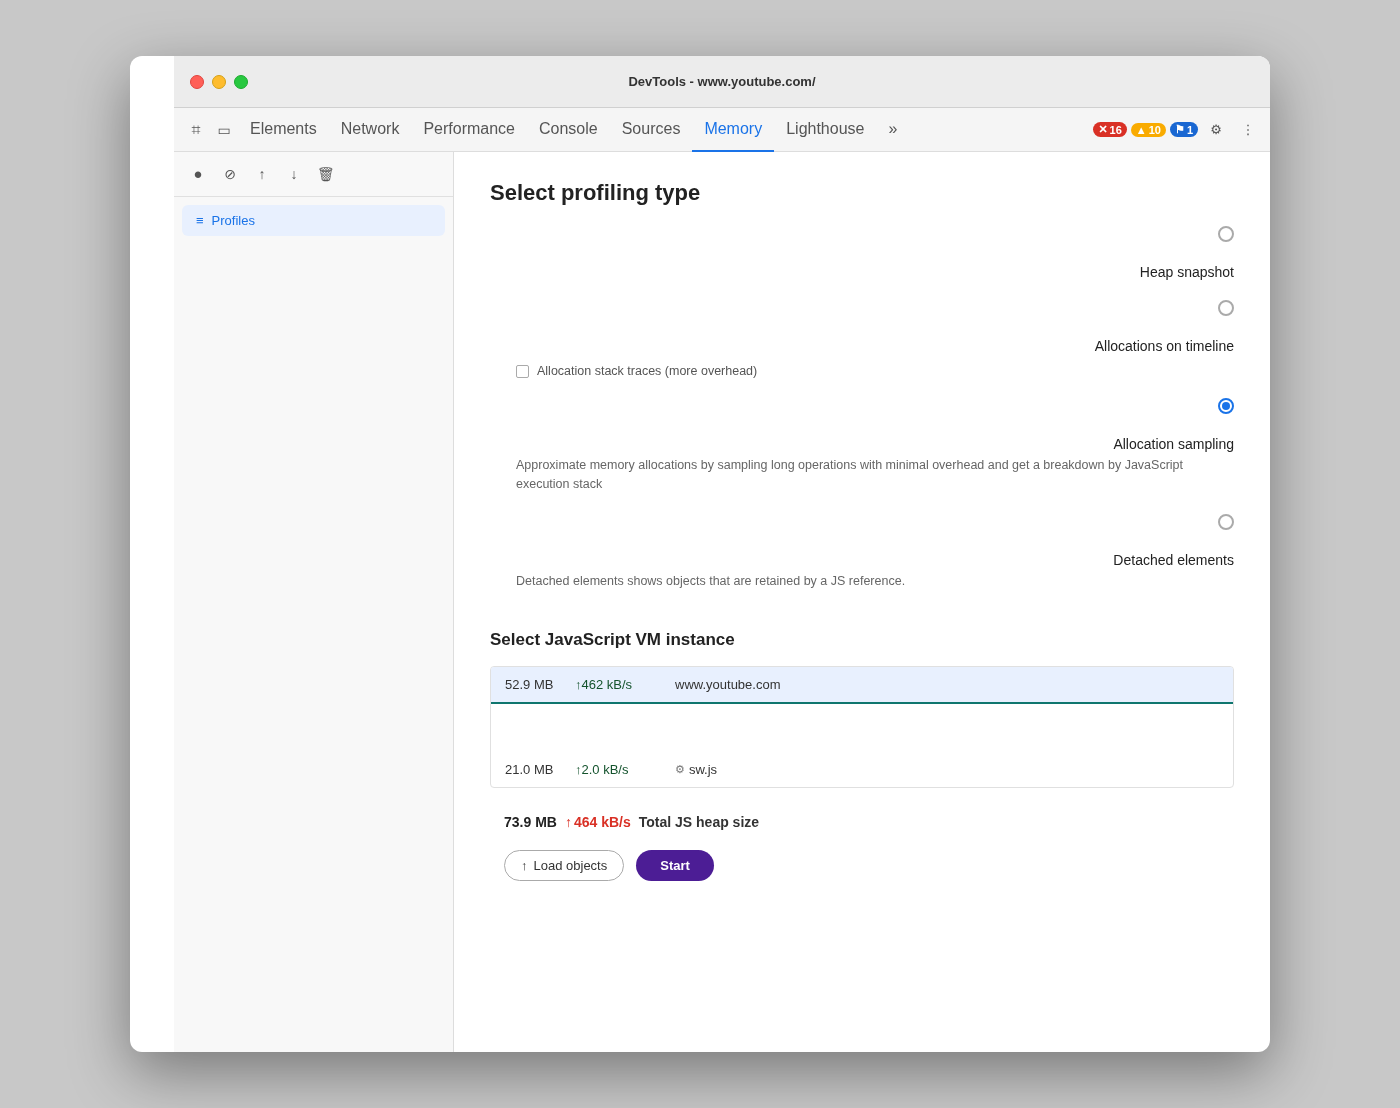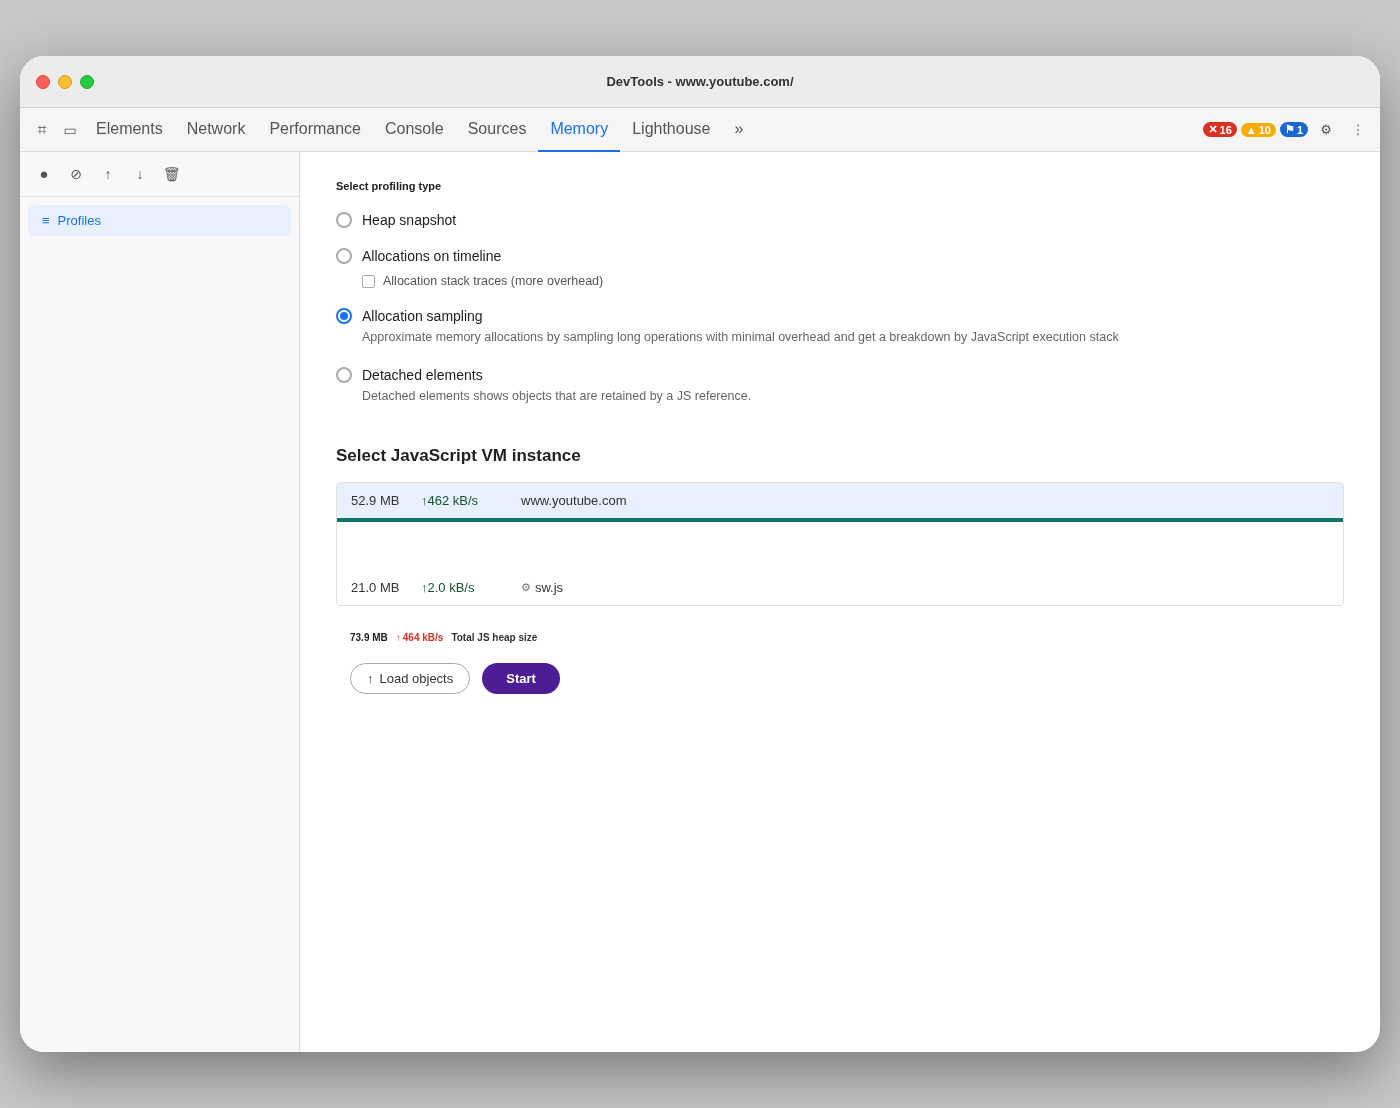--- a/index.html
+++ b/index.html
@@ -5,25 +5,26 @@
     * { box-sizing: border-box; margin: 0; padding: 0; }
     body {
       background: #c8c8c8;
       display: flex;
       align-items: center;
       justify-content: center;
       min-height: 100vh;
       font-family: -apple-system, BlinkMacSystemFont, 'Segoe UI', sans-serif;
     }
     .window {
-      width: 1360px;
+      width: 1140px;
       background: #ffffff;
-      border-radius: 24px;
+      border-radius: 12px;
       box-shadow: 0 20px 60px rgba(0,0,0,0.4);
       overflow: hidden;
+      padding-left: 44px;
     }
     .titlebar {
       background: #ececec;
       height: 52px;
       display: flex;
       align-items: center;
       padding: 0 16px;
       border-bottom: 1px solid #d0d0d0;
       position: relative;
     }
@@ -168,33 +169,34 @@
       border-radius: 6px;
       margin: 8px;
       font-weight: 500;
     }
     .main-content {
       flex: 1;
       padding: 28px 36px;
       overflow-y: auto;
     }
     .section-title {
-      font-size: 11px;
+      font-size: 22px;
       font-weight: 600;
       color: #222;
       margin-bottom: 20px;
     }
     .profiling-option {
       margin-bottom: 20px;
     }
     .option-header {
       display: flex;
       align-items: flex-end;
-      gap: 10px;
+      gap: 22px;
       margin-bottom: 4px;
+      flex-direction: column;
     }
     .radio-btn {
       width: 16px;
       height: 16px;
       border-radius: 50%;
       border: 2px solid #aaa;
       flex-shrink: 0;
       display: flex;
       align-items: center;
       justify-content: center;
@@ -251,21 +253,21 @@
       border: 1px solid #e0e0e0;
       border-radius: 4px;
       overflow: hidden;
       margin-bottom: 16px;
     }
     .vm-row {
       display: flex;
       align-items: center;
       padding: 10px 14px;
       font-size: 13px;
-      border-bottom: 4px solid #0f766e;
+      border-bottom: 2px solid #0f766e;
       cursor: pointer;
     }
     .vm-row:last-child { border-bottom: none; margin-top: 48px; }
     .vm-row.selected { background: #e8f0fe; }
     .vm-size {
       width: 70px;
       color: #333;
       font-weight: 500;
     }
     .vm-rate {
@@ -282,21 +284,21 @@
     .vm-icon {
       margin-right: 4px;
       color: #777;
       font-size: 11px;
     }
     .heap-summary {
       display: flex;
       align-items: center;
       gap: 8px;
       padding: 10px 14px;
-      font-size: 10px;
+      font-size: 14px;
     }
     .heap-size {
       font-weight: 700;
       color: #222;
     }
     .heap-rate {
       color: #d93025;
       font-weight: 700;
       display: flex;
       align-items: center;

